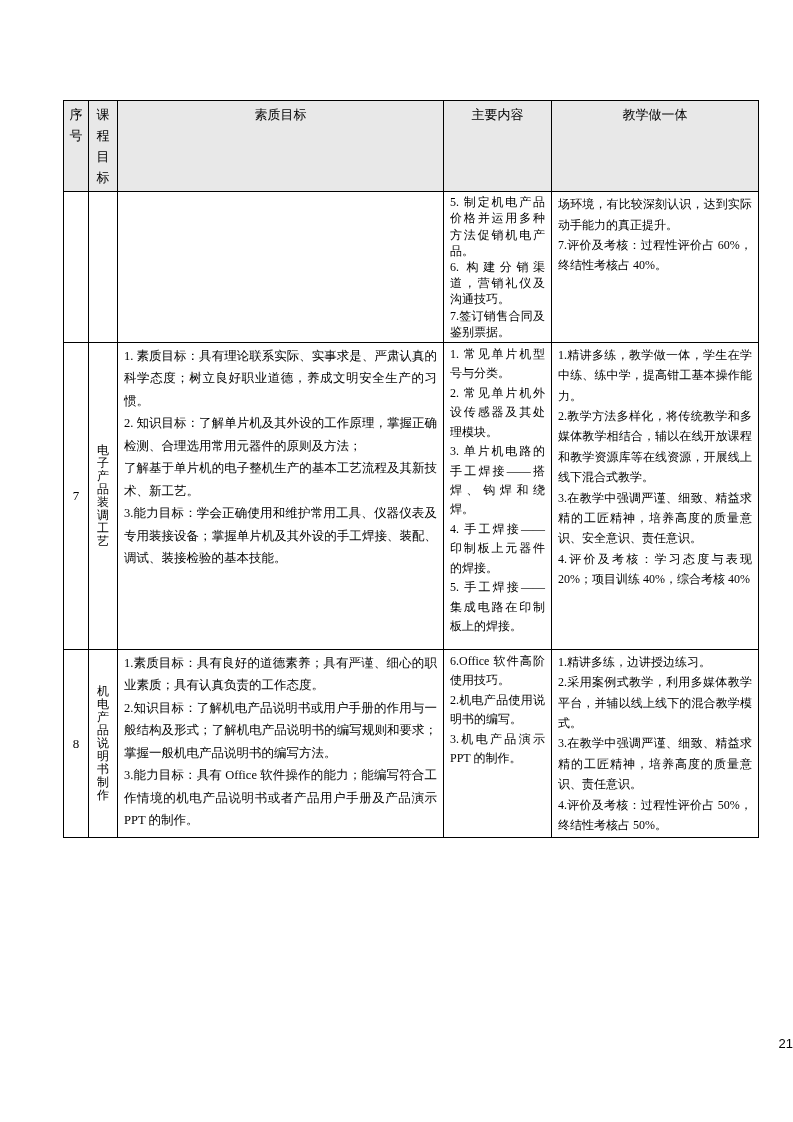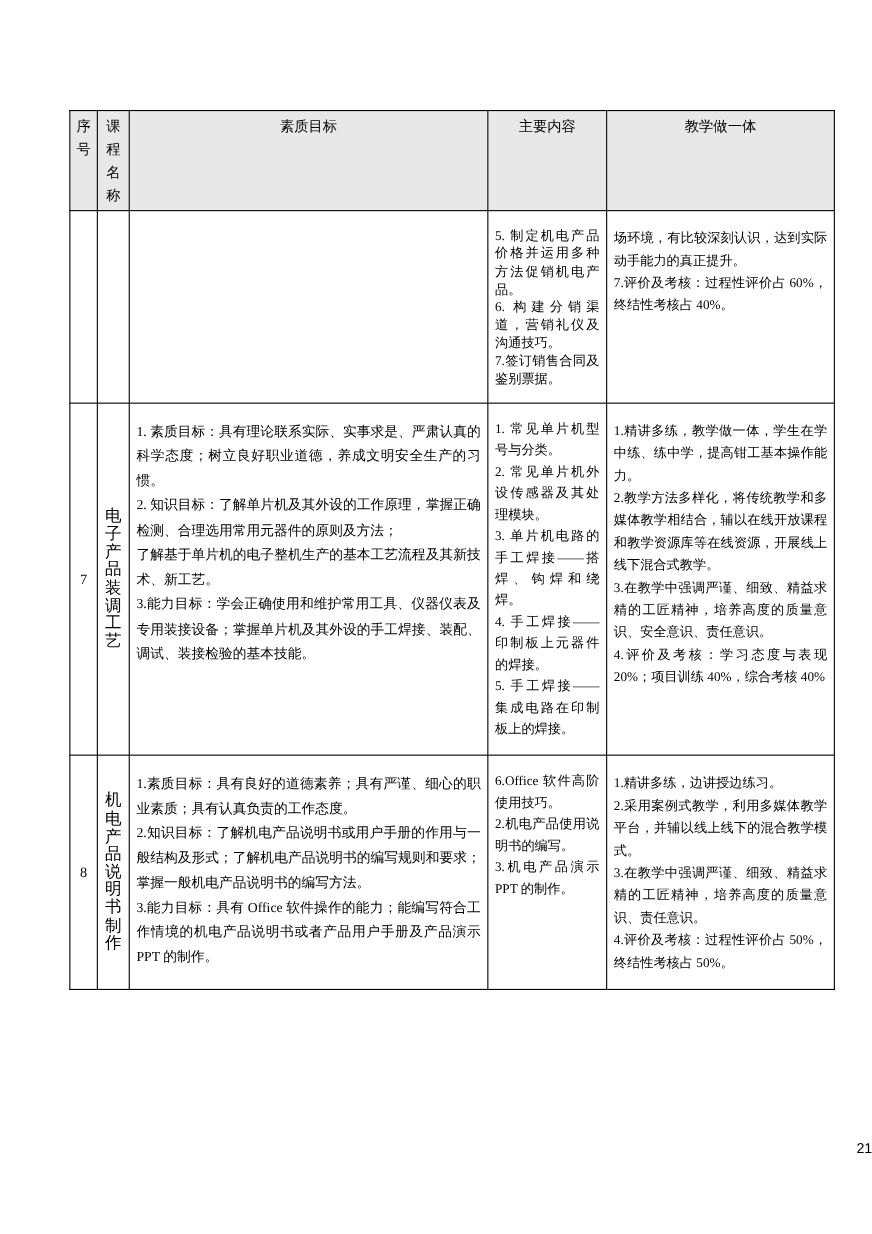--- a/index.html
+++ b/index.html
@@ -35,40 +35,40 @@
   }
   tr.r-head   { height: 78px; }
   tr.r-cont   { height: 139px; }
   tr.r-seven  { height: 307px; }
   tr.r-eight  { height: 126px; }
   td.cell {
     font-size: 12.5px;
     text-align: justify;
     white-space: pre-line;
     overflow-wrap: break-word;
-    padding: 14px 6px;
+    padding: 2px 6px;
   }
   td.obj  { line-height: 1.8; }
   td.content { font-size: 12px; line-height: 1.62; }
   td.req     { font-size: 12px; line-height: 1.7; }
   tr.r-cont td.content { line-height: 1.35; }
   td.seq-cell {
     text-align: center;
     vertical-align: middle;
     font-size: 13px;
     padding: 1px 2px;
   }
   td.course-cell {
     vertical-align: middle;
     padding: 1px 2px;
   }
   .vert-name {
     width: 1.1em;
     margin: 0 auto;
-    font-size: 15px;
+    font-size: 12px;
     line-height: 1.08;
     text-align: center;
     word-break: break-all;
   }
   .page-number {
     position: absolute;
     top: 1036px;
     left: 0;
     width: 100%;
     text-align: right;
@@ -85,21 +85,21 @@
     <colgroup>
       <col style="width:25px">
       <col style="width:29px">
       <col style="width:326px">
       <col style="width:108px">
       <col style="width:207px">
     </colgroup>
     <thead>
       <tr class="r-head">
         <th>序号</th>
-        <th>课程名称</th>
+        <th>课程目标</th>
         <th>素质目标</th>
         <th>主要内容</th>
         <th>教学做一体</th>
       </tr>
     </thead>
     <tbody>
       <tr class="r-cont">
         <td class="seq-cell"></td>
         <td class="course-cell">
             <div class="vert-name"></div>

